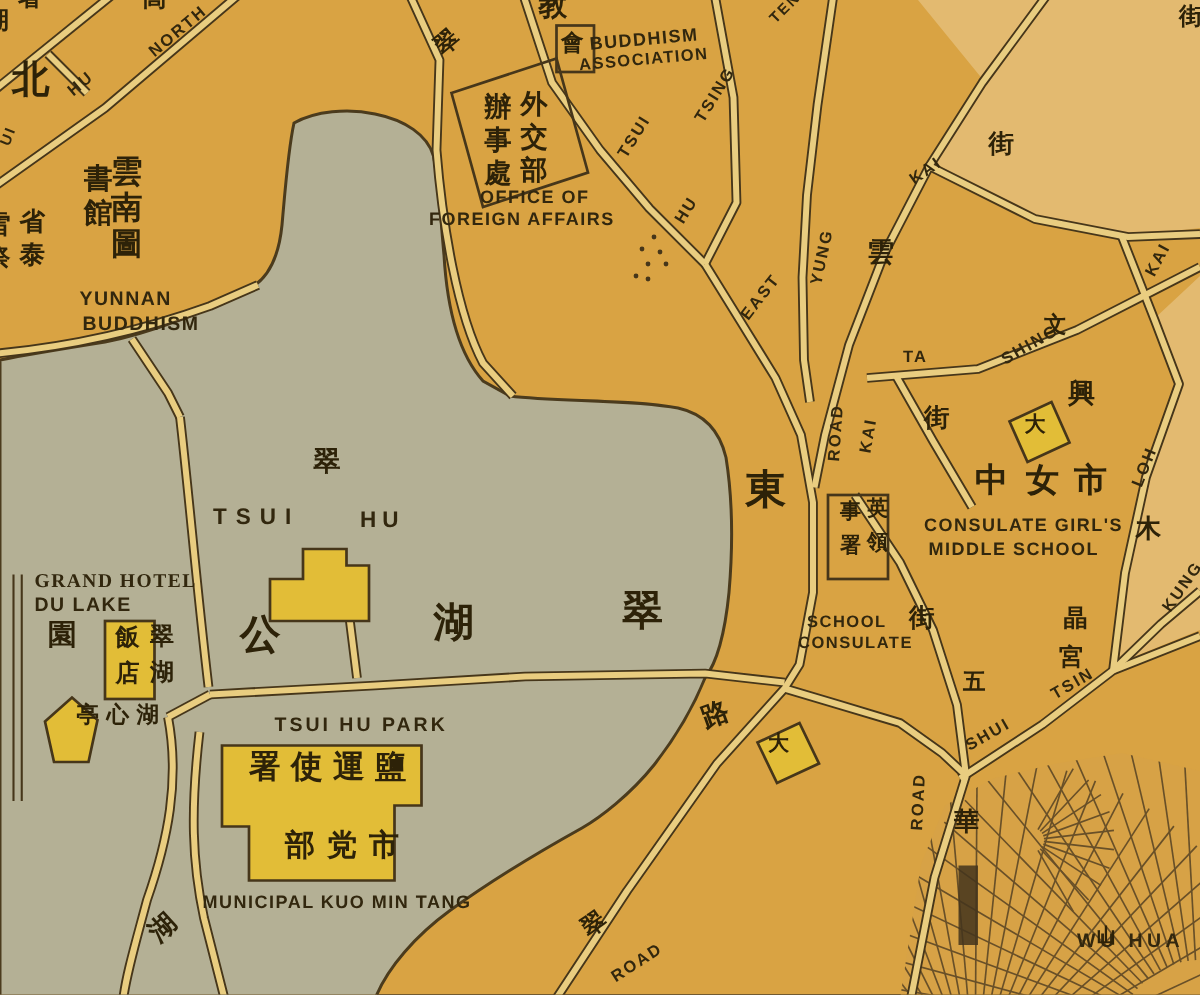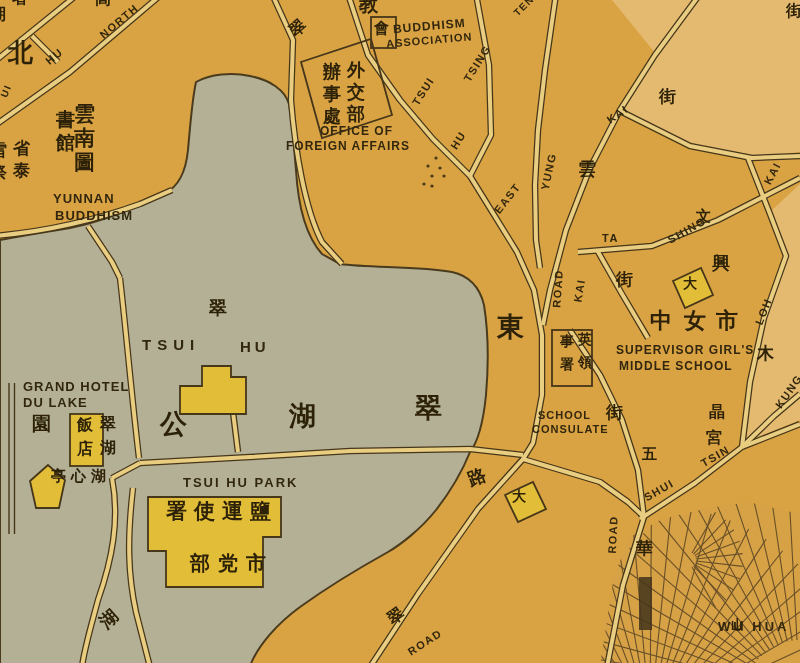--- a/index.html
+++ b/index.html
@@ -236,29 +236,30 @@
       <span class="lbl street" style="left: 643px; top: 485px; font-size: 11px; transform: rotate(-30deg);">SHUI</span>
       <span class="lbl street" style="left: 700px; top: 451px; font-size: 11px; transform: rotate(-30deg);">TSIN</span>
       <span class="lbl street" style="left: 594px; top: 529px; font-size: 11px; transform: rotate(-87deg);">ROAD</span>
       <span class="lbl street" style="left: 406px; top: 637px; font-size: 11px; transform: rotate(-33deg);">ROAD</span>
       <span class="lbl poi" style="left: 53px; top: 192px; font-size: 13px;">YUNNAN</span>
       <span class="lbl poi" style="left: 55px; top: 209px; font-size: 13px;">BUDDHISM</span>
       <span class="lbl poi" style="left: 393px; top: 20px; font-size: 12px; transform: rotate(-5deg);">BUDDHISM</span>
       <span class="lbl poi" style="left: 386px; top: 35px; font-size: 11px; transform: rotate(-5deg);">ASSOCIATION</span>
       <span class="lbl poi" style="left: 320px; top: 125px; font-size: 12px;">OFFICE OF</span>
       <span class="lbl poi" style="left: 286px; top: 140px; font-size: 12px;">FOREIGN AFFAIRS</span>
-      <span class="lbl poi" style="left: 616px; top: 344px; font-size: 12px;">SUPERVISOR GIRL'S</span>
+      <span class="lbl poi" style="left: 616px; top: 344px; font-size: 12px;">CONSULATE GIRL'S</span>
       <span class="lbl poi" style="left: 619px; top: 360px; font-size: 12px;">MIDDLE SCHOOL</span>
       <span class="lbl poi" style="left: 538px; top: 410px; font-size: 11px;">SCHOOL</span>
       <span class="lbl poi" style="left: 532px; top: 424px; font-size: 11px; text-align: right;">CONSULATE</span>
-      <span class="lbl poi" style="left: 23px; top: 380px; font-size: 13px;">GRAND HOTEL</span>
+      <span class="lbl poi" style="left: 23px; top: 380px; font-size: 13px; font-family: Liberation Serif, serif;">GRAND HOTEL</span>
       <span class="lbl poi" style="left: 23px; top: 396px; font-size: 13px;">DU LAKE</span>
       <span class="lbl poi" style="left: 142px; top: 337px; font-size: 15px; letter-spacing: 6px;">TSUI</span>
       <span class="lbl poi" style="left: 240px; top: 339px; font-size: 15px; letter-spacing: 4px;">HU</span>
       <span class="lbl poi" style="left: 183px; top: 476px; font-size: 13px; letter-spacing: 2px;">TSUI HU PARK</span>
+      <span class="lbl poi" style="left: 135px; top: 595px; font-size: 12px;">MUNICIPAL KUO MIN TANG</span>
       <span class="lbl poi" style="left: 718px; top: 620px; font-size: 13px; letter-spacing: 3px;">WU HUA</span>
       <span class="lbl cjk" style="left: 8px; top: 40px; font-size: 25px;">北</span>
       <span class="lbl cjk" style="left: 74px; top: 104px; font-size: 21px;">雲</span>
       <span class="lbl cjk" style="left: 74px; top: 128px; font-size: 21px;">南</span>
       <span class="lbl cjk" style="left: 74px; top: 152px; font-size: 21px;">圖</span>
       <span class="lbl cjk" style="left: 56px; top: 110px; font-size: 19px;">書</span>
       <span class="lbl cjk" style="left: 56px; top: 133px; font-size: 19px;">館</span>
       <span class="lbl cjk" style="left: 13px; top: 140px; font-size: 17px;">省</span>
       <span class="lbl cjk" style="left: 13px; top: 162px; font-size: 17px;">泰</span>
       <span class="lbl cjk" style="left: -10px; top: 142px; font-size: 17px;">雷</span>

